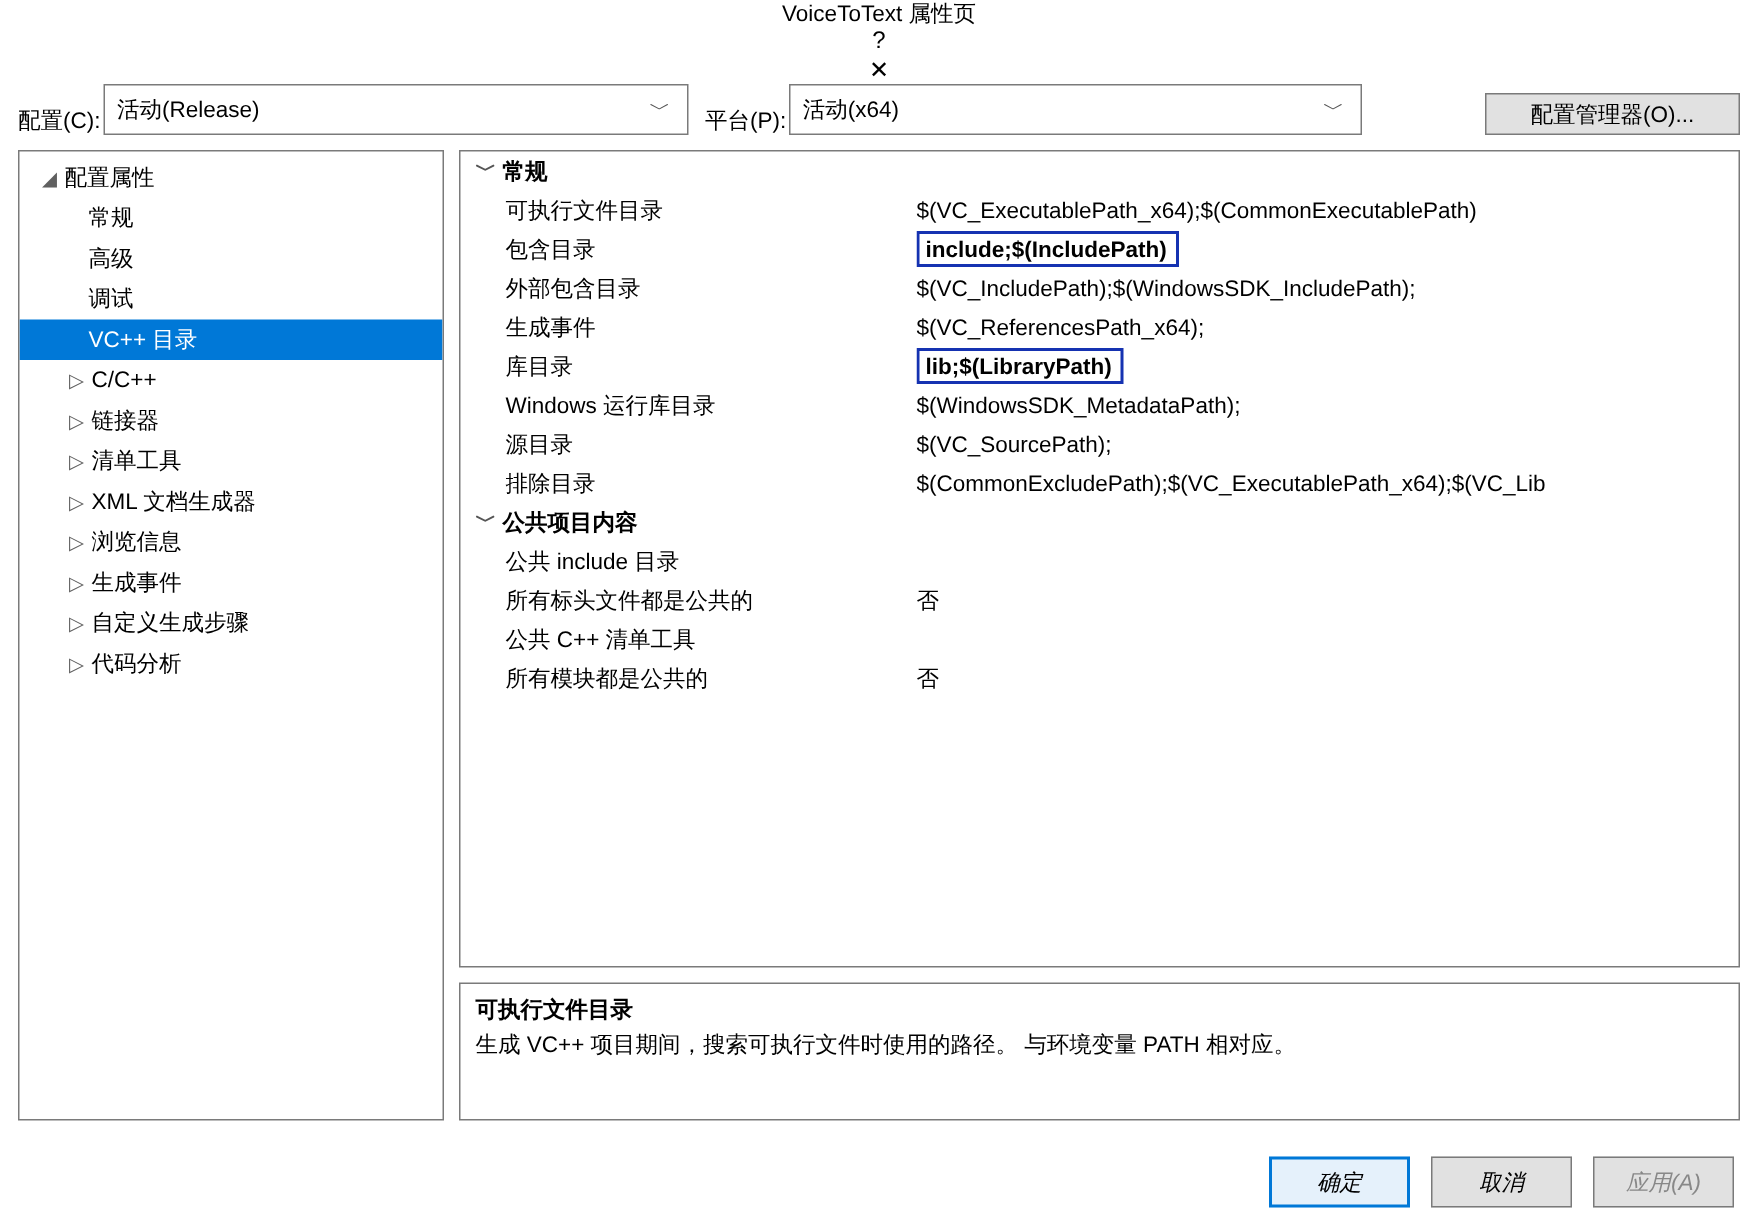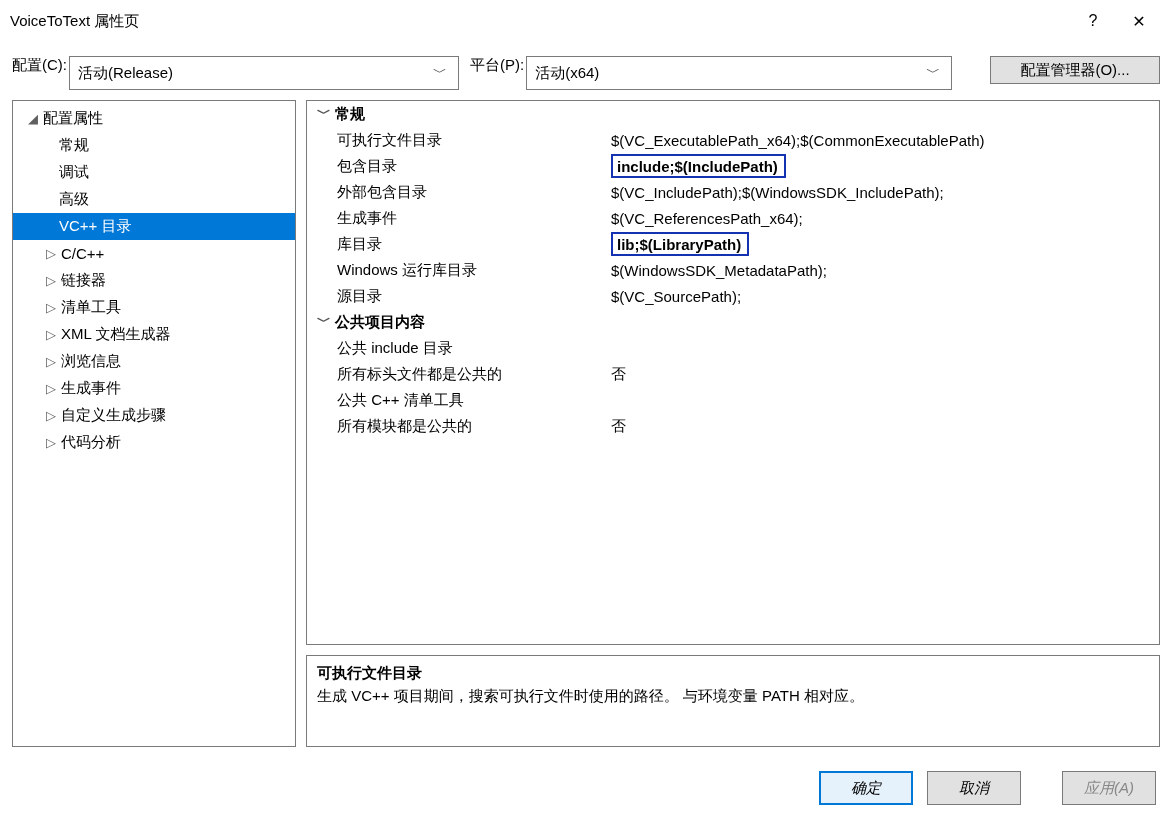--- a/index.html
+++ b/index.html
@@ -16,50 +16,51 @@
     background: #fff;
     position: relative;
     display: flex;
     flex-direction: column;
   }
   .titlebar {
     height: 42px;
     display: flex;
     align-items: center;
     padding: 0 10px;
+    flex-direction: column;
   }
   .titlebar .title { flex: 0 0 auto; font-size: 15px; }
   .titlebar .spacer { flex: 1; }
   .titlebar .win-btn {
     width: 46px; height: 42px;
     display: flex; align-items: center; justify-content: center;
     font-size: 16px;
   }
   .config-bar {
     display: flex;
-    align-items: flex-start;
+    align-items: flex-end;
     gap: 2px;
     padding: 14px 12px 10px 12px;
   }
   .lbl { font-size: 15px; }
   .combo {
     height: 34px;
     border: 1px solid #7a7a7a;
     background: #fff;
     display: flex;
     align-items: center;
     padding: 0 8px;
     position: relative;
   }
   .combo .combo-text { flex: 1; }
   .combo .chev {
     width: 20px; text-align: center; color: #555; font-size: 14px;
   }
   .combo-config { width: 390px; }
-  .combo-platform { width: 426px; }
+  .combo-platform { width: 382px; }
   .btn {
     height: 28px;
     border: 1px solid #7a7a7a;
     background: #e1e1e1;
     padding: 0 14px;
     display: inline-flex;
     align-items: center;
     justify-content: center;
     cursor: pointer;
   }
@@ -159,21 +160,21 @@
     height: 62px;
     display: flex;
     align-items: center;
     justify-content: flex-end;
     gap: 14px;
     padding: 0 16px;
     font-style: italic;
   }
   .footer .btn { width: 94px; height: 34px; }
   .footer .btn-ok { border: 2px solid #0078d7; background: #e5f1fb; }
-  .footer .btn-apply { color: #888; margin-left: 27px; }
+  .footer .btn-apply { color: #888; }
 </style>
 </head>
 <body>
 
 <div class="window">
 
   <div class="titlebar">
     <span class="title">VoiceToText 属性页</span>
     <span class="spacer"></span>
     <div class="win-btn">
@@ -205,24 +206,24 @@
 
     <div class="tree-panel">
       <div class="tree-item level0">
         <span class="exp">◢</span>
         <span>配置属性</span>
       </div>
       <div class="tree-item level1">
         <span>常规</span>
       </div>
       <div class="tree-item level1">
+        <span>高级</span>
+      </div>
+      <div class="tree-item level1">
         <span>调试</span>
-      </div>
-      <div class="tree-item level1">
-        <span>高级</span>
       </div>
       <div class="tree-item level1 selected">
         <span>VC++ 目录</span>
       </div>
       <div class="tree-item level1 has-exp">
         <span class="exp">▷</span>
         <span>C/C++</span>
       </div>
       <div class="tree-item level1 has-exp">
         <span class="exp">▷</span>
@@ -283,20 +284,24 @@
           <div class="pg-val"><span class="val-hl">lib;$(LibraryPath)</span></div>
         </div>
         <div class="pg-row">
           <div class="pg-key">Windows 运行库目录</div>
           <div class="pg-val">$(WindowsSDK_MetadataPath);</div>
         </div>
         <div class="pg-row">
           <div class="pg-key">源目录</div>
           <div class="pg-val">$(VC_SourcePath);</div>
         </div>
+        <div class="pg-row">
+          <div class="pg-key">排除目录</div>
+          <div class="pg-val">$(CommonExcludePath);$(VC_ExecutablePath_x64);$(VC_Lib</div>
+        </div>
 
         <div class="pg-group">
           <span class="chev-down">﹀</span>
           <span>公共项目内容</span>
         </div>
 
         <div class="pg-row">
           <div class="pg-key">公共 include 目录</div>
           <div class="pg-val"></div>
         </div>

